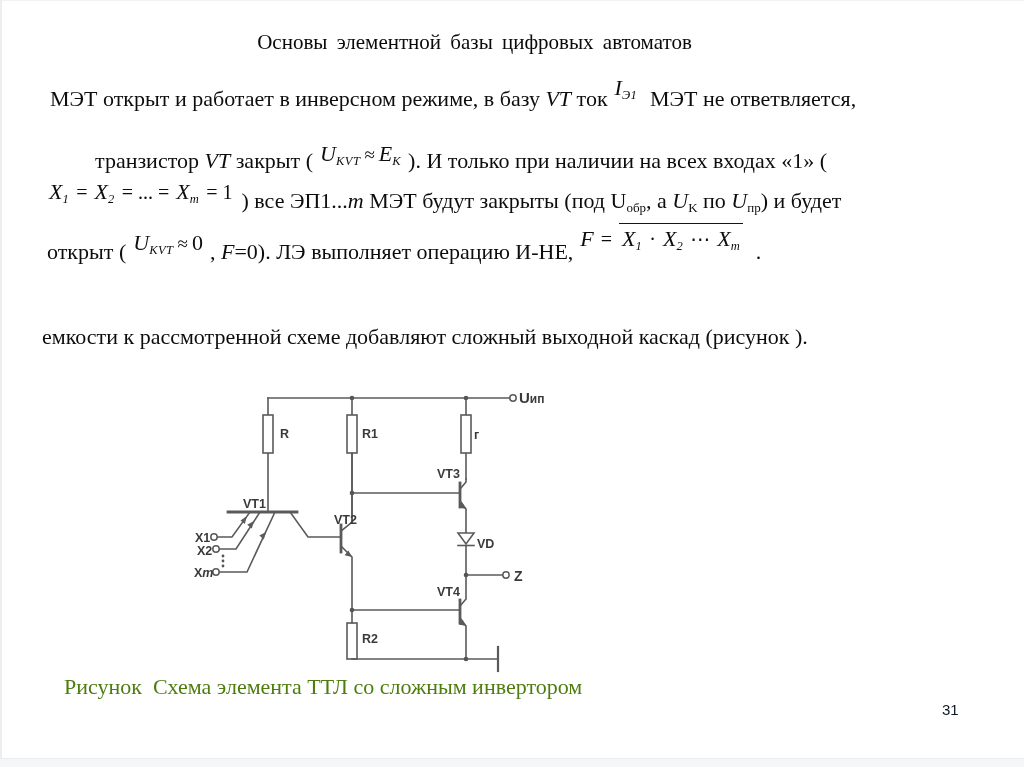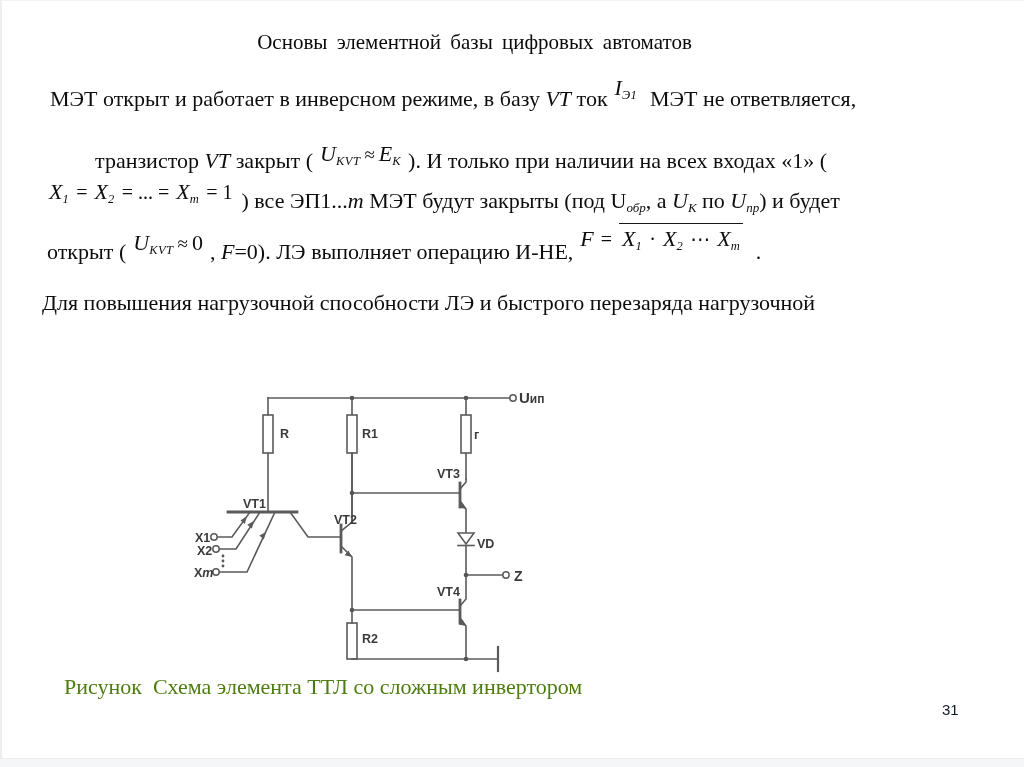--- a/index.html
+++ b/index.html
@@ -11,21 +11,21 @@
   .edge-left{position:absolute;left:0;top:0;width:2px;height:767px;background:#eeeeee;}
   .edge-top{position:absolute;left:0;top:0;width:1024px;height:1px;background:#f2f2f2;}
   .edge-bottom{position:absolute;left:0;top:758px;width:1024px;height:9px;background:#f5f6f7;border-top:1px solid #ebecee;}
 
   .title{
     position:absolute;top:30px;left:0;width:949px;text-align:center;
     font-size:21px;word-spacing:4px;color:#0a0a0a;
   }
   .line{position:absolute;white-space:nowrap;font-size:22px;color:#0d0d0d;}
   .line i, i{font-style:italic;text-align:right;}
-  sub.insub{font-size:13px;font-style:italic;vertical-align:-4px;}
+  sub.insub{font-size:13px;vertical-align:-4px;}
 
   .fml{display:inline-block;position:relative;font-style:italic;margin:0 7px;font-family:Liberation Serif, serif;}
   .fml .fb{font-size:22px;}
   .fml .fsub{font-size:12.5px;vertical-align:-4px;letter-spacing:.5px;}
   .fml .fop{font-size:19px;font-style:normal;padding:0 4px;}
   .fml .feq{font-size:20px;font-style:normal;padding:0 2px;}
   .r7{top:-7px}.r9{top:-9px}.r11{top:-11px}.r13{top:-13px}
   .over{display:inline-block;border-top:1.7px solid #161616;padding:2px 3px 0 3px;}
 
   .para2{position:absolute;left:42px;top:286px;width:940px;font-size:22px;line-height:33.5px;color:#0d0d0d;}
@@ -48,21 +48,21 @@
 <div class="title">Основы элементной базы цифровых автоматов</div>
 
 <div class="line" style="top:86px;left:50px;"><span>МЭТ открыт и работает в инверсном режиме, в базу </span><i>VT</i><span> ток</span><span class="fml r11"><span class="fb">I</span><span class="fsub">Э1</span></span><span> МЭТ не ответвляется,</span></div>
 
 <div class="line" style="top:148px;left:47px;margin-left:48px;"><span>транзистор </span><i>VT</i><span> закрыт (</span><span class="fml r7"><span class="fb">U</span><span class="fsub">KVT</span><span class="fop">≈</span><span class="fb">E</span><span class="fsub">K</span></span><span>). И только при наличии на всех входах «1» (</span></div>
 
 <div class="line" style="top:188px;left:47px;"><span class="fml r9" style="margin-left:2px;"><span class="fb">X</span><span class="fsub">1</span><span class="feq"> = </span><span class="fb">X</span><span class="fsub">2</span><span class="feq"> = ... = </span><span class="fb">X</span><span class="fsub">m</span><span class="feq"> = 1</span></span><span>) все ЭП1...</span><i>m</i><span> МЭТ будут закрыты (под U</span><sub class="insub">обр</sub><span>, а </span><i>U</i><sub class="insub">K</sub><span> по </span><i>U</i><sub class="insub">пр</sub><span>) и будет</span></div>
 
 <div class="line" style="top:236px;left:47px;"><span>открыт (</span><span class="fml r9"><span class="fb">U</span><span class="fsub">KVT</span><span class="fop">≈</span><span class="fb" style="font-style:normal;">0</span></span><span>, </span><i>F</i><span>=0). ЛЭ выполняет операцию И-НЕ,</span><span class="fml r13"><span class="fb">F</span><span class="feq"> = </span><span class="over"><span class="fb">X</span><span class="fsub">1</span><span class="feq"> · </span><span class="fb">X</span><span class="fsub">2</span><span class="feq"> ⋯ </span><span class="fb">X</span><span class="fsub">m</span></span></span><span> .</span></div>
 
-<div class="para2"><span>Для повышения нагрузочной способности ЛЭ и быстрого перезаряда нагрузочной</span><br></div>
+<div class="para2"><br><span>емкости к рассмотренной схеме добавляют сложный выходной каскад (рисунок ).</span></div>
 
 <svg class="circuit" viewBox="0 0 470 300" xmlns="http://www.w3.org/2000/svg">
   <g fill="none" stroke="#5a5a5a" stroke-width="1.6" stroke-linecap="square">
 
     <path d="M158,23 H400"></path>
 
     <path d="M158,23 V40 M158,78 V137"></path>
 
     <path d="M242,23 V40 M242,78 V147"></path>
 

